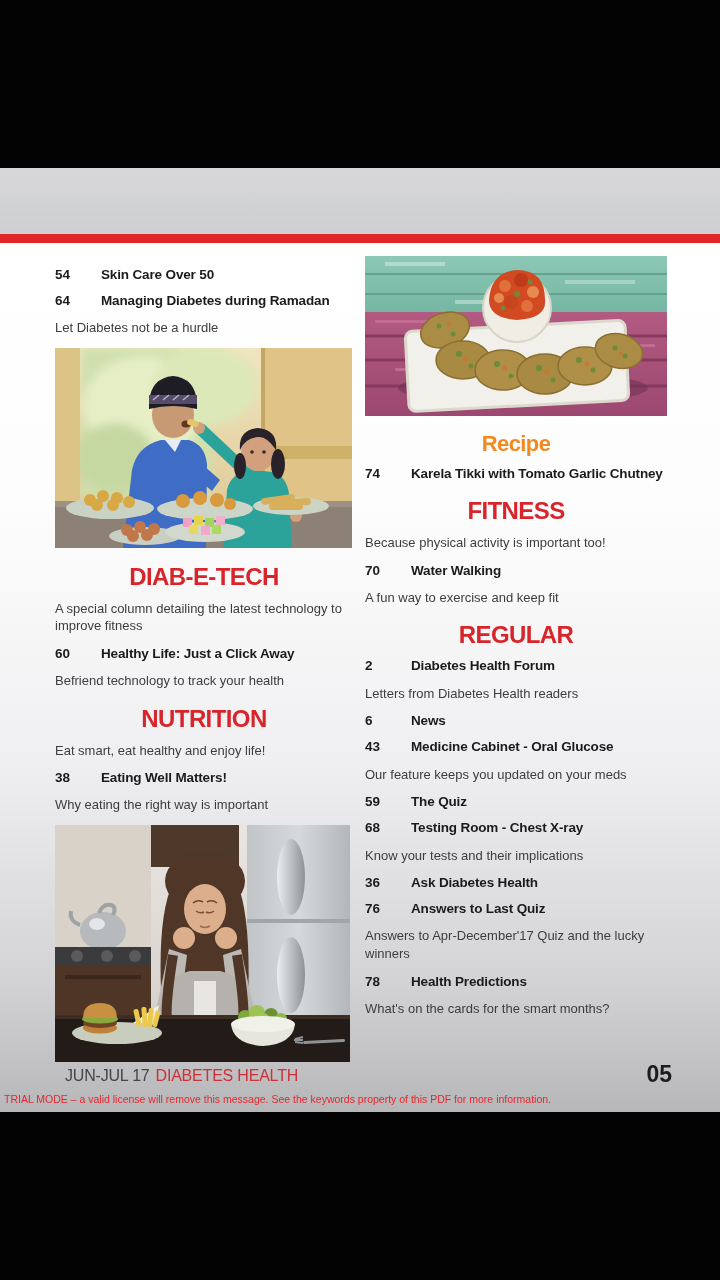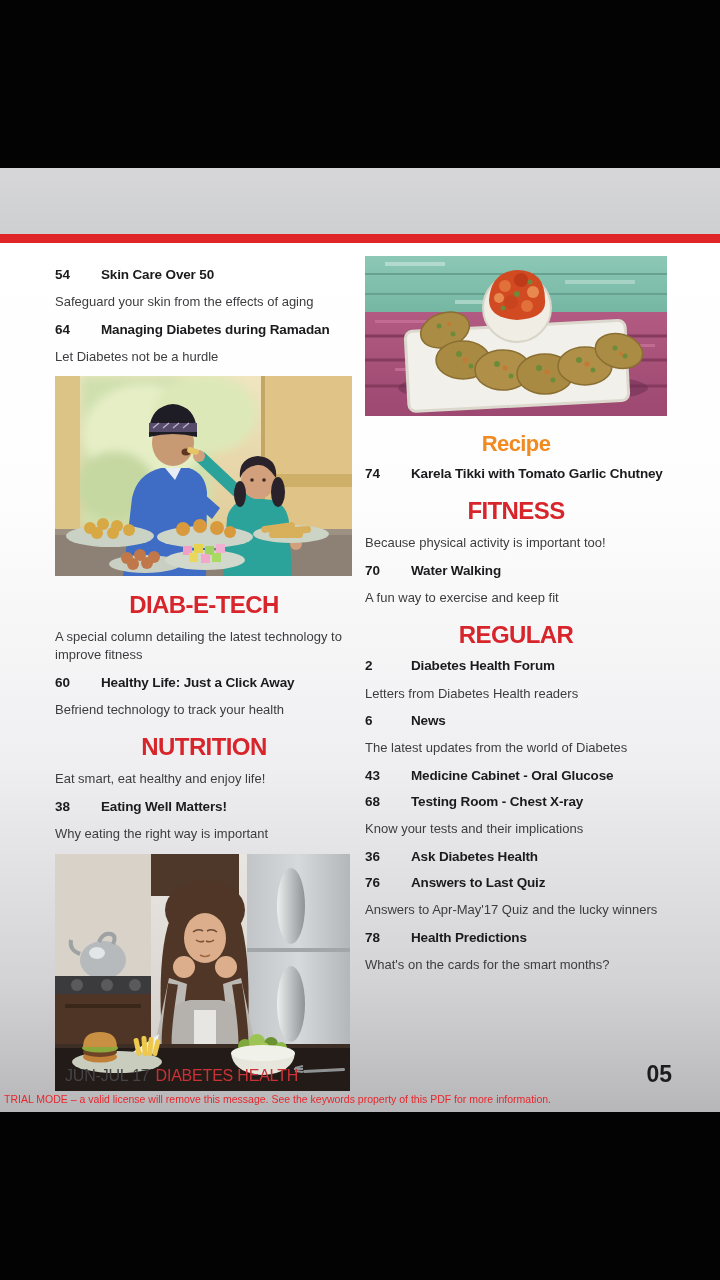--- a/index.html
+++ b/index.html
@@ -41,21 +41,20 @@
   <div class="red-rule"></div>
 
   <div class="page">
 
     <div class="col-left">
 
       <div class="entry">
         <span class="num">54</span>
         <span class="title">Skin Care Over 50</span>
       </div>
-      <div class="desc">Safeguard your skin from the effects of aging</div>
 
       <div class="entry">
         <span class="num">64</span>
         <span class="title">Managing Diabetes during Ramadan</span>
       </div>
       <div class="desc">Let Diabetes not be a hurdle</div>
 
       <div class="photo">
         <svg width="297" height="200" viewBox="0 0 297 200">
           <defs>
@@ -348,44 +347,48 @@
       <div class="entry">
         <span class="num">2</span>
         <span class="title">Diabetes Health Forum</span>
       </div>
       <div class="desc">Letters from Diabetes Health readers</div>
 
       <div class="entry">
         <span class="num">6</span>
         <span class="title">News</span>
       </div>
-      <div class="desc">The latest updates from the world of Diabetes</div>
 
       <div class="entry">
         <span class="num">43</span>
         <span class="title">Medicine Cabinet - Oral Glucose</span>
       </div>
-
+      <div class="desc">Our feature keeps you updated on your meds</div>
+
+      <div class="entry">
+        <span class="num">59</span>
+        <span class="title">The Quiz</span>
+      </div>
 
       <div class="entry">
         <span class="num">68</span>
         <span class="title">Testing Room - Chest X-ray</span>
       </div>
       <div class="desc">Know your tests and their implications</div>
 
       <div class="entry">
         <span class="num">36</span>
         <span class="title">Ask Diabetes Health</span>
       </div>
 
       <div class="entry">
         <span class="num">76</span>
         <span class="title">Answers to Last Quiz</span>
       </div>
-      <div class="desc">Answers to Apr-May'17 Quiz and the lucky winners</div>
+      <div class="desc">Answers to Apr-December'17 Quiz and the lucky winners</div>
 
       <div class="entry">
         <span class="num">78</span>
         <span class="title">Health Predictions</span>
       </div>
       <div class="desc">What's on the cards for the smart months?</div>
     </div>
 
     <div class="footer-row">
       <div class="footer-issue">

